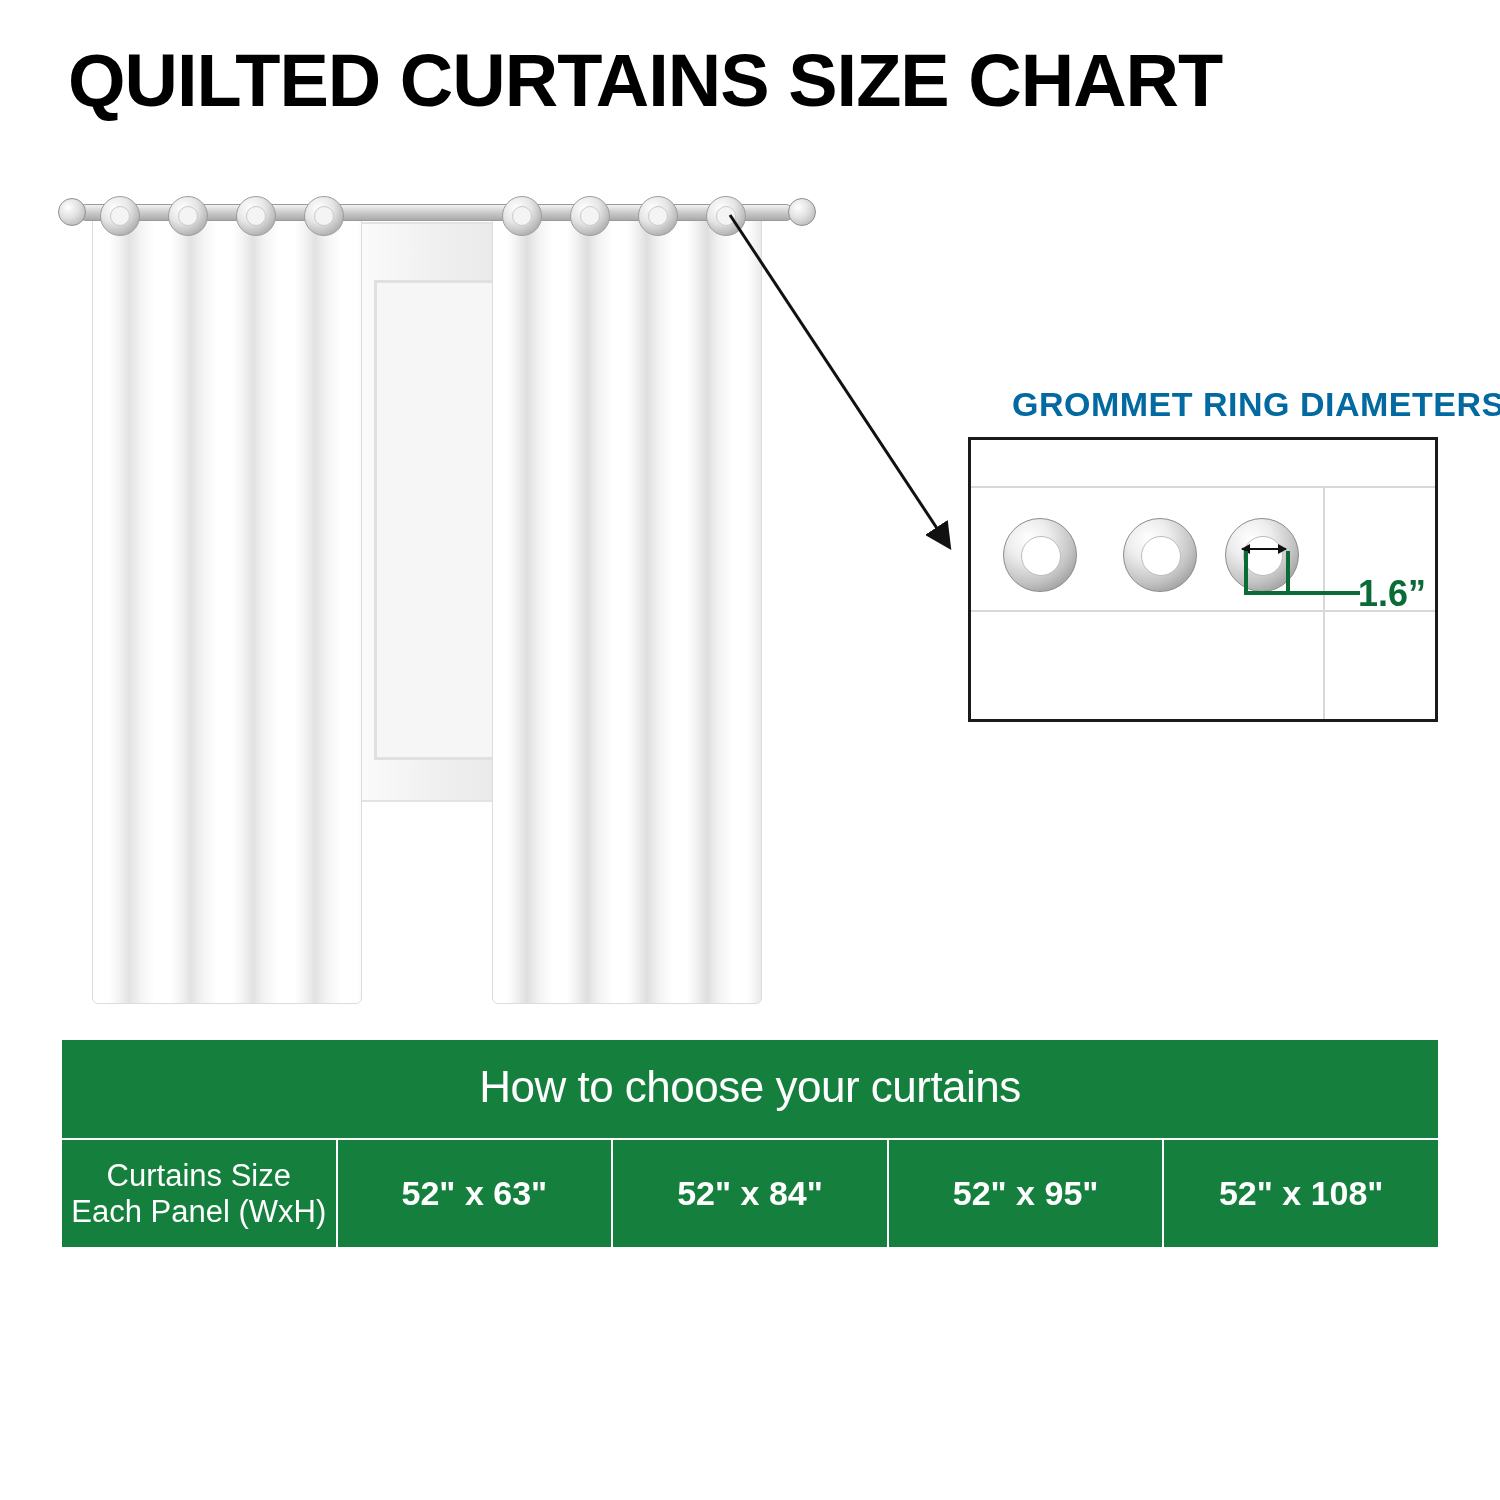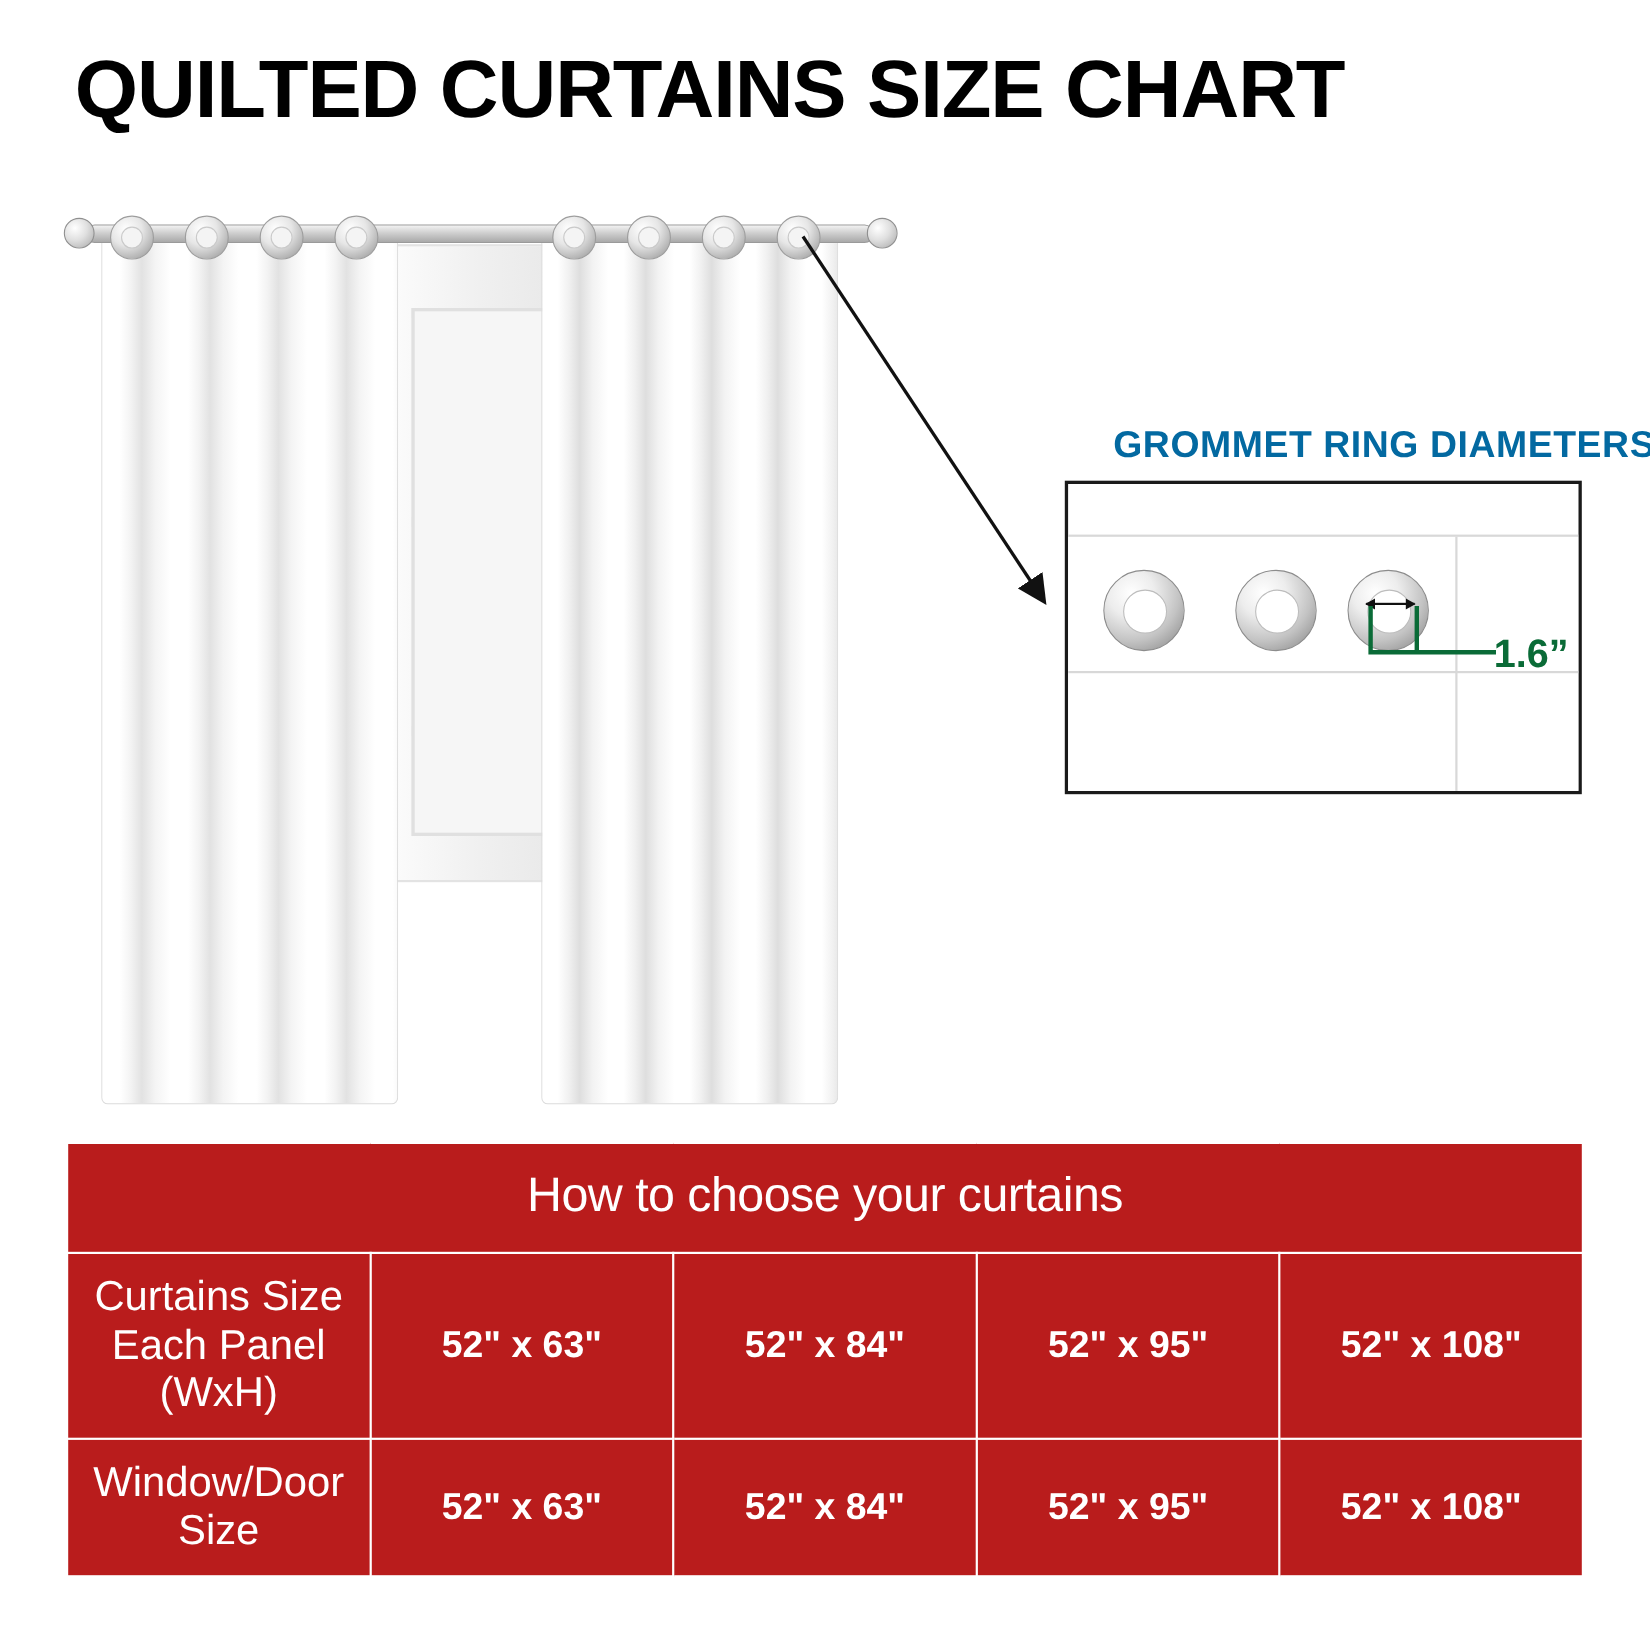--- a/index.html
+++ b/index.html
@@ -253,33 +253,33 @@
   .table {
     position: absolute;
     left: 60px;
     top: 1038px;
     width: 1380px;
     border-collapse: collapse;
     table-layout: fixed;
   }
   .table th, .table td {
     border: 2px solid #ffffff;
-    background: #b91c1c;
+    background: #15803d;
     color: #ffffff;
     text-align: center;
     vertical-align: middle;
   }
   .table .head-row th {
     font-size: 44px;
     font-weight: normal;
     padding: 22px 0 26px;
     letter-spacing: -0.5px;
   }
   .table .label-cell {
-    font-size: 38px;
+    font-size: 31px;
     line-height: 1.15;
     padding: 18px 8px;
     width: 272px;
   }
   .table .value-cell {
     font-size: 34px;
     font-weight: bold;
     padding: 18px 8px;
   }
 </style>
@@ -354,21 +354,14 @@
     <tr class="head-row">
       <th colspan="5">How to choose your curtains</th>
     </tr>
     <tr>
       <td class="label-cell">Curtains Size Each Panel (WxH)</td>
       <td class="value-cell">52" x 63"</td>
       <td class="value-cell">52" x 84"</td>
       <td class="value-cell">52" x 95"</td>
       <td class="value-cell">52" x 108"</td>
     </tr>
-    <tr>
-      <td class="label-cell">Window/Door Size</td>
-      <td class="value-cell">52" x 63"</td>
-      <td class="value-cell">52" x 84"</td>
-      <td class="value-cell">52" x 95"</td>
-      <td class="value-cell">52" x 108"</td>
-    </tr>
   </tbody>
 </table>
 
 </body></html>

